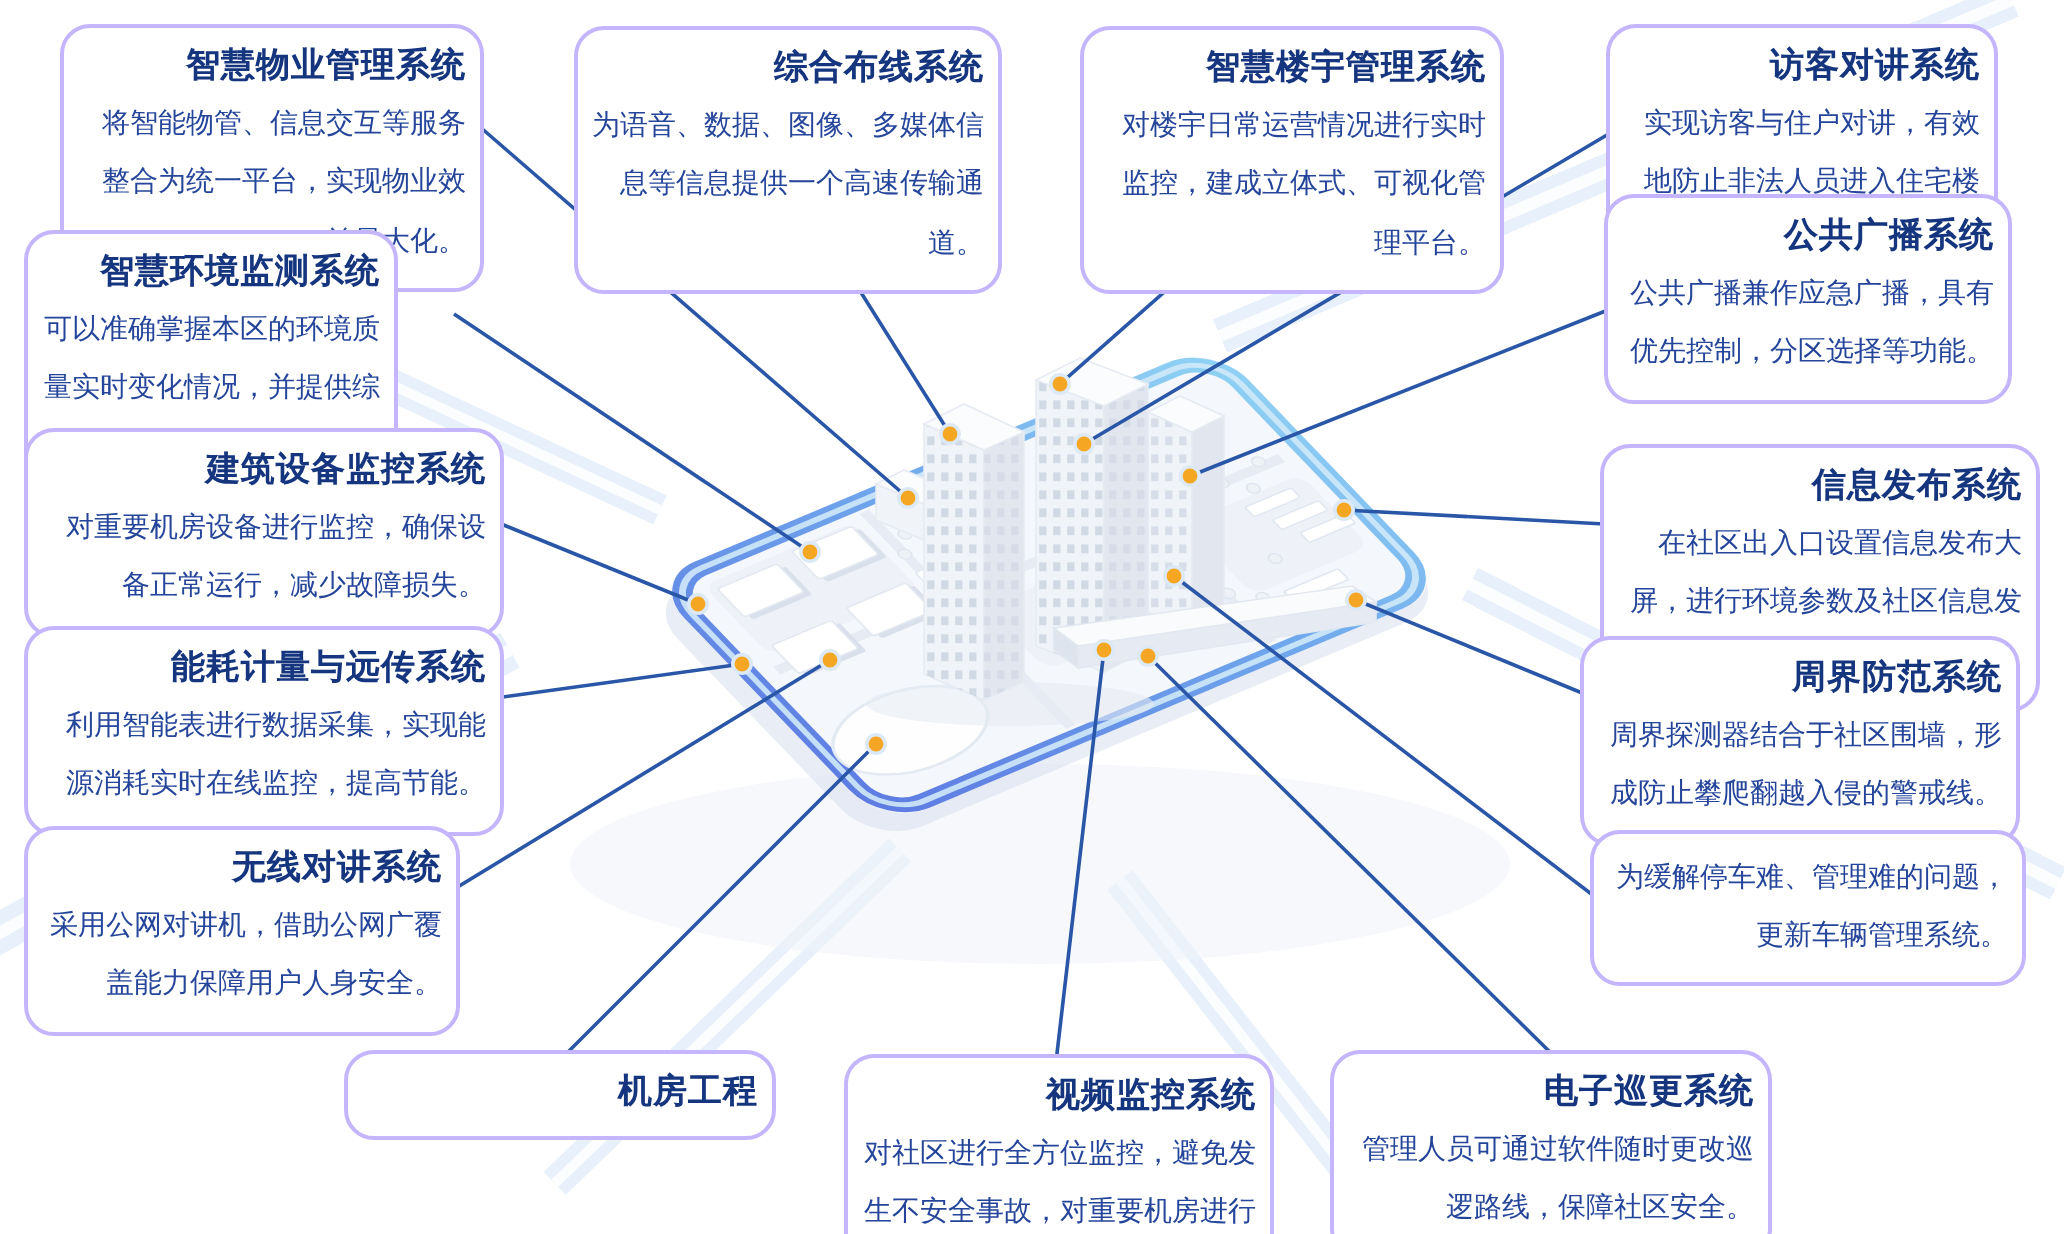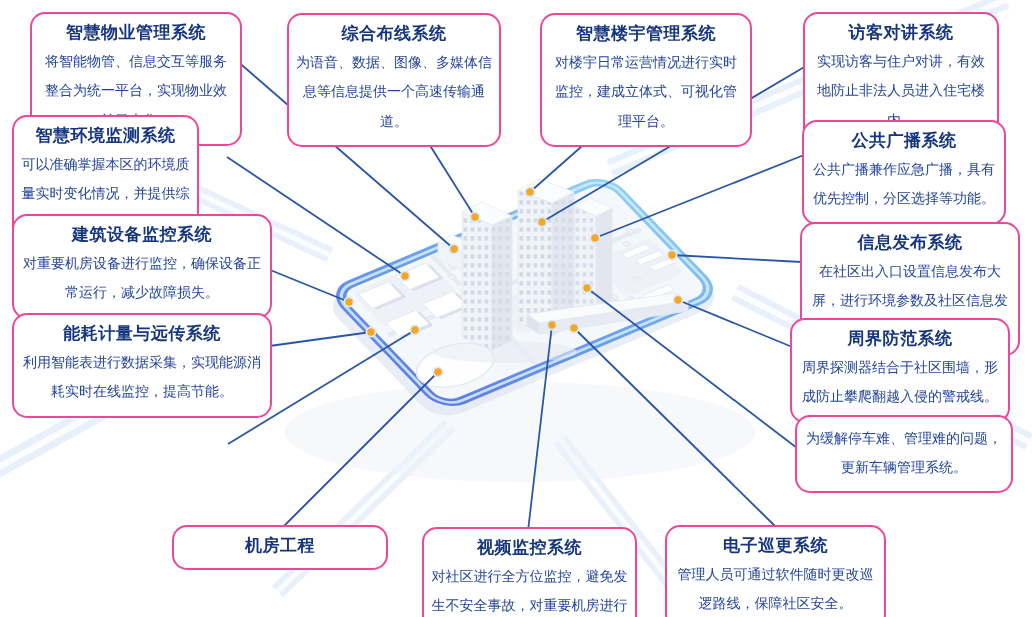--- a/index.html
+++ b/index.html
@@ -3,22 +3,22 @@
 <meta charset="utf-8">
 <style>
   html,body{margin:0;padding:0;background:#ffffff;}
   .stage{
     position:relative;width:1032px;height:617px;overflow:hidden;
     font-family:"Liberation Sans","DejaVu Sans",sans-serif;background:#ffffff;
   }
   svg.scene{position:absolute;left:0;top:0;z-index:1;}
   .card{
     position:absolute;z-index:2;box-sizing:border-box;
-    background:#ffffff;border:2px solid #ec4899;border-radius:15px;
-    padding:6px 7px 9px;text-align:center;
+    background:#ffffff;border:2px solid #c4b5fd;border-radius:15px;
+    padding:6px 7px 9px;text-align:right;
   }
   .card-title{
     font-size:17px;font-weight:bold;color:#15357f;
     letter-spacing:.5px;line-height:1.55;
   }
   .card-desc{
     font-size:14px;color:#24459a;line-height:2.08;margin-top:1px;
   }
 </style>
 </head>
@@ -221,29 +221,33 @@
     <div class="card-desc">对楼宇日常运营情况进行实时监控，建成立体式、可视化管理平台。</div>
   </div>
   <div class="card" style="left:803px;top:12px;width:196px">
     <div class="card-title">访客对讲系统</div>
     <div class="card-desc">实现访客与住户对讲，有效地防止非法人员进入住宅楼内。</div>
   </div>
   <div class="card" style="left:12px;top:115px;width:187px">
     <div class="card-title">智慧环境监测系统</div>
     <div class="card-desc">可以准确掌握本区的环境质量实时变化情况，并提供综合数据服务。</div>
   </div>
-  <div class="card" style="left:12px;top:214px;width:260px">
+  <div class="card" style="left:12px;top:214px;width:240px">
     <div class="card-title">建筑设备监控系统</div>
     <div class="card-desc">对重要机房设备进行监控，确保设备正常运行，减少故障损失。</div>
   </div>
-  <div class="card" style="left:12px;top:313px;width:260px">
+  <div class="card" style="left:12px;top:313px;width:240px">
     <div class="card-title">能耗计量与远传系统</div>
     <div class="card-desc">利用智能表进行数据采集，实现能源消耗实时在线监控，提高节能。</div>
   </div>
-  <div class="card" style="left:802px;top:120px;width:204px">
+  <div class="card" style="left:12px;top:413px;width:218px">
+    <div class="card-title">无线对讲系统</div>
+    <div class="card-desc">采用公网对讲机，借助公网广覆盖能力保障用户人身安全。</div>
+  </div>
+  <div class="card" style="left:802px;top:97px;width:204px">
     <div class="card-title">公共广播系统</div>
     <div class="card-desc">公共广播兼作应急广播，具有优先控制，分区选择等功能。</div>
   </div>
   <div class="card" style="left:800px;top:222px;width:220px">
     <div class="card-title">信息发布系统</div>
     <div class="card-desc">在社区出入口设置信息发布大屏，进行环境参数及社区信息发布功能。</div>
   </div>
   <div class="card" style="left:790px;top:318px;width:220px">
     <div class="card-title">周界防范系统</div>
     <div class="card-desc">周界探测器结合于社区围墙，形成防止攀爬翻越入侵的警戒线。</div>

